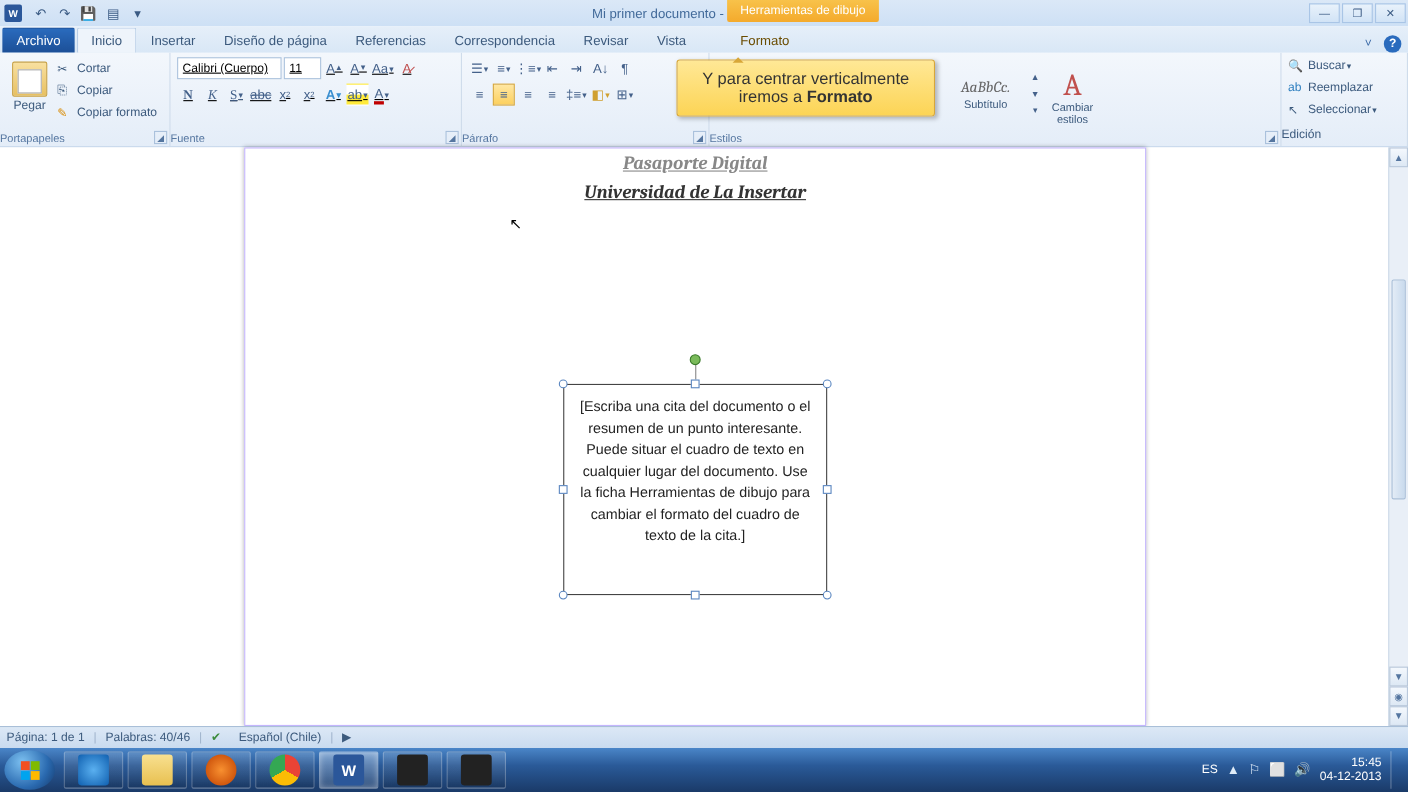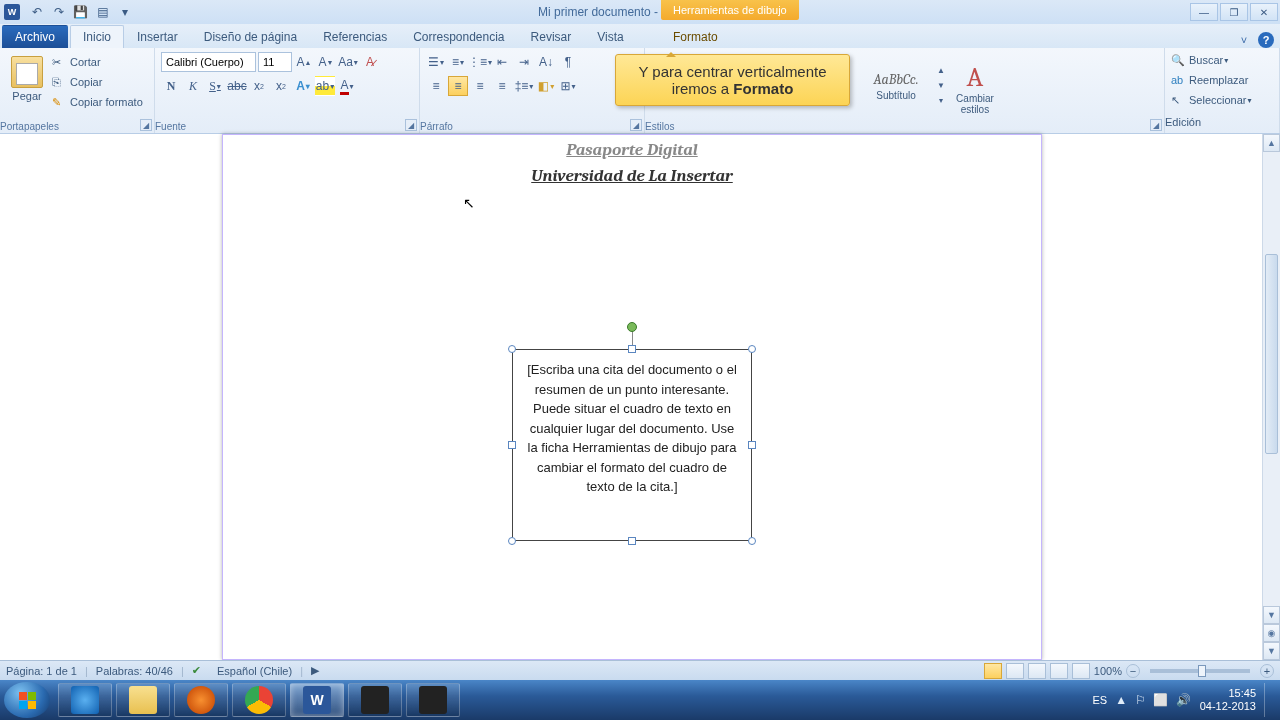--- a/index.html
+++ b/index.html
@@ -33,21 +33,21 @@
 .clipboard { width:155px; display:flex; }
 .paste { width:42px; text-align:center; padding-top:4px;}
 .paste .ic { width:32px;height:32px;margin:0 auto;background:linear-gradient(#f8e0a0,#e8c060);border:1px solid #c8a040;border-radius:2px;position:relative;}
 .paste .ic:after{content:"";position:absolute;left:4px;top:6px;width:20px;height:20px;background:#fff;border:1px solid #aaa;}
 .paste-lbl { font-size:11px; color:#3c5a7d; margin-top:2px;}
 .clip-items { margin-left:4px; }
 .clip-items div { font-size:11px; color:#3c5a7d; display:flex; align-items:center; height:20px; cursor:pointer;}
 .clip-items .ci-icon { width:14px;display:inline-block;margin-right:4px;}
 
 
-.fontgrp { width:265px; }
+.fontgrp { width:265px;text-decoration:underline; }
 .font-row1 { display:flex; align-items:center; gap:2px; margin-bottom:4px;}
 .font-name { width:95px; height:20px; border:1px solid #abc2dd; background:#fff; font-size:11px; padding:2px 4px;}
 .font-size { width:34px; height:20px; border:1px solid #abc2dd; background:#fff; font-size:11px; padding:2px 4px;}
 .rb { width:20px;height:20px;display:inline-flex;align-items:center;justify-content:center;border:1px solid transparent;cursor:pointer;font-size:12px;color:#44618a;}
 .rb.on { background:linear-gradient(#ffe7a3,#fcd05e); border:1px solid #d8a738;}
 .font-row2 { display:flex; gap:2px;}
 .b{font-weight:bold;font-family:"Times New Roman";} .i{font-style:italic;font-family:"Times New Roman";} .u{text-decoration:underline;font-family:"Times New Roman";}
 .strike{text-decoration:line-through;}
 
 
@@ -312,33 +312,20 @@
 <div class="statusbar">
   <span>Página: 1 de 1</span>
   <span class="sisep">|</span>
   <span>Palabras: 40/46</span>
   <span class="sisep">|</span>
   <span style="color:#3a8a3a;">✔</span>
   <span class="sisep"> </span>
   <span>Español (Chile)</span>
   <span class="sisep">|</span>
   <span>▶</span>
-  <div class="right">
-    <div class="viewbtn on"></div>
-    <div class="viewbtn"></div>
-    <div class="viewbtn"></div>
-    <div class="viewbtn"></div>
-    <div class="viewbtn"></div>
-    <span>100%</span>
-    <span style="border:1px solid #a9bfd8;width:14px;height:14px;display:inline-flex;align-items:center;justify-content:center;border-radius:50%;">−</span>
-    <div class="zoom-slider">
-        <div class="zthumb"></div>
-      </div>
-    <span style="border:1px solid #a9bfd8;width:14px;height:14px;display:inline-flex;align-items:center;justify-content:center;border-radius:50%;">+</span>
-  </div>
 </div>
 
 <div class="taskbar">
   <div class="start">
       <div class="flag">
         <span></span>
         <span></span>
         <span></span>
         <span></span>
       </div>

